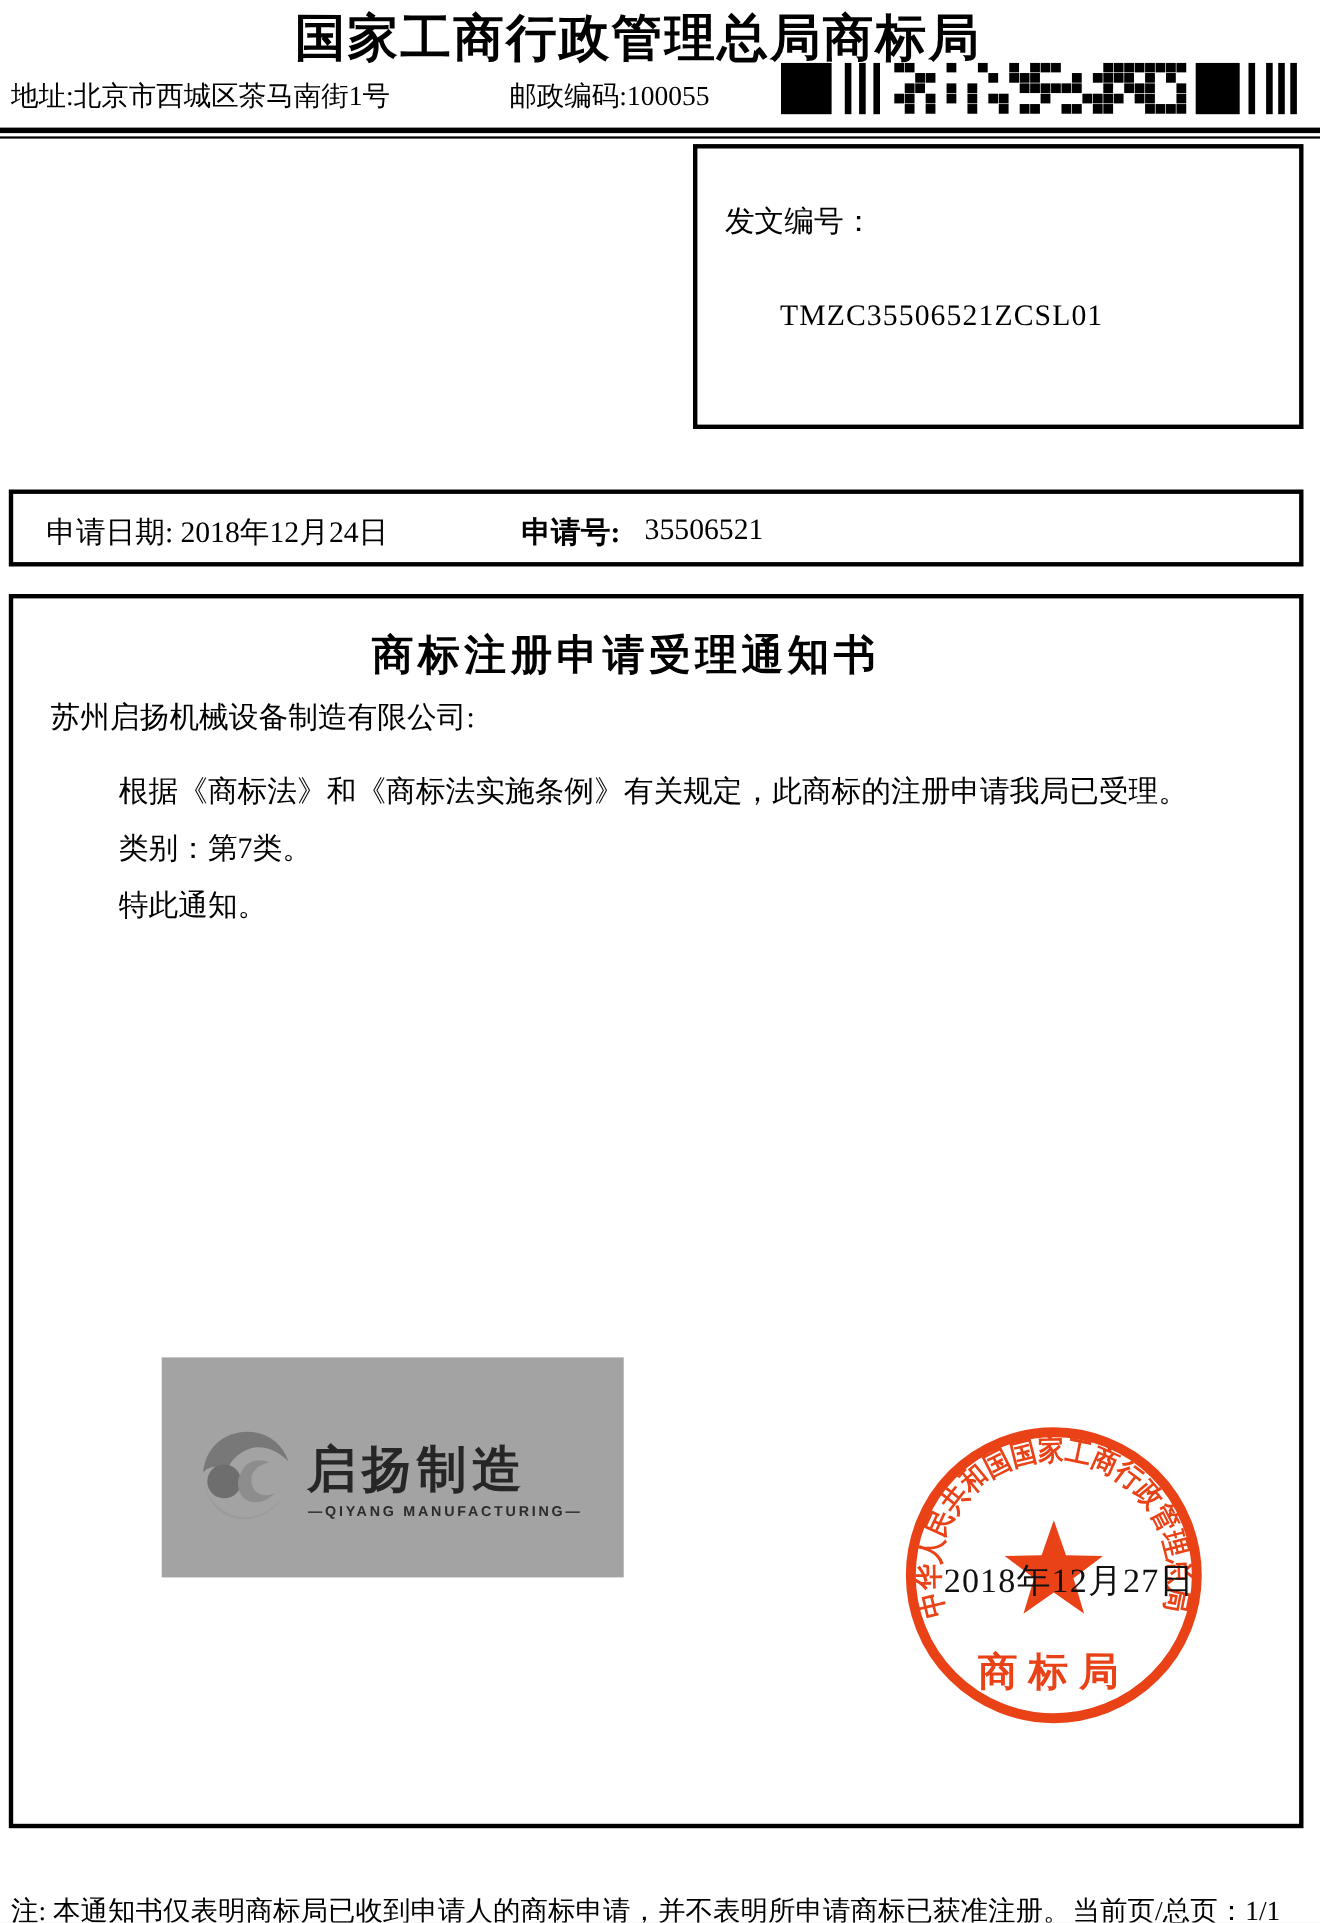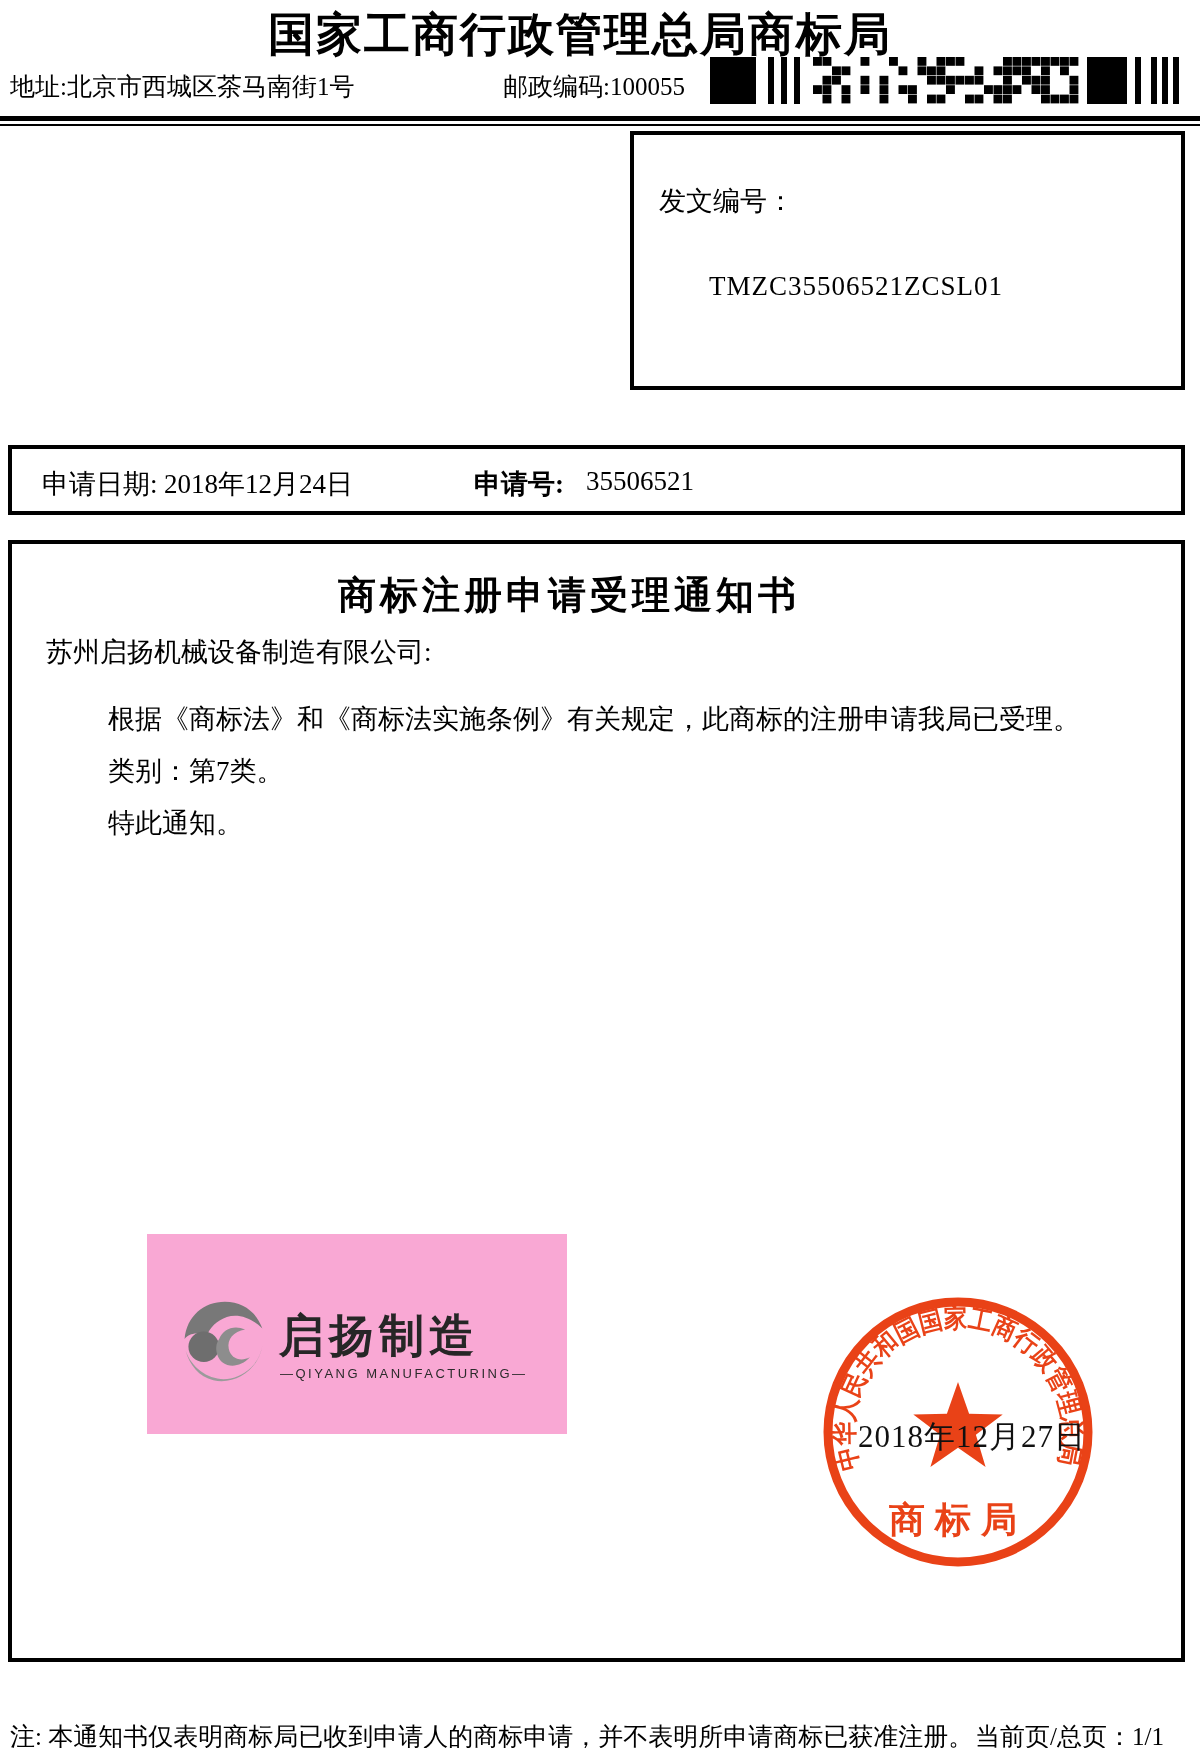--- a/index.html
+++ b/index.html
@@ -14,37 +14,37 @@
   .hdr-line{top:70px;font-size:25px;white-space:nowrap;}
   .rule-thick{left:0;top:116px;width:1200px;height:5px;background:#000;}
   .rule-thin{left:0;top:124px;width:1200px;height:2px;background:#000;}
   .recipient-box{left:8px;top:131px;width:600px;height:259px;}
   .dispatch-box{left:630px;top:131px;width:555px;height:259px;}
   .app-row{left:8px;top:445px;width:1177px;height:70px;}
   .main-box{left:8px;top:540px;width:1177px;height:1122px;}
   .t25{font-size:25px;white-space:nowrap;}
   .t27{font-size:27px;white-space:nowrap;}
   .notice-title{left:12px;top:26px;width:1090px;text-align:center;font-size:38px;font-weight:600;letter-spacing:4px;white-space:nowrap;}
-  .logo-block{left:135px;top:690px;width:420px;height:200px;background:#f9a8d4;}
+  .logo-block{left:135px;top:690px;width:420px;height:200px;background:#a3a3a3;}
   .logo-name{left:132px;top:72px;font-size:45px;font-weight:700;letter-spacing:5px;color:#262626;white-space:nowrap;font-family:"Liberation Sans","DejaVu Sans",sans-serif;}
-  .logo-sub{left:133px;top:132px;font-size:13px;font-weight:400;letter-spacing:2.5px;color:#2b2b2b;white-space:nowrap;font-family:"Liberation Sans","DejaVu Sans",sans-serif;}
+  .logo-sub{left:133px;top:132px;font-size:13px;font-weight:700;letter-spacing:2.5px;color:#2b2b2b;white-space:nowrap;font-family:"Liberation Sans","DejaVu Sans",sans-serif;}
   .seal-wrap{left:806px;top:748px;width:280px;height:280px;opacity:.96;}
   .seal-date{left:846px;top:872px;font-size:31px;letter-spacing:1px;color:#111;white-space:nowrap;z-index:5;}
   .footer-agency{left:10px;top:1676px;font-size:25px;white-space:nowrap;}
   .footer-note{left:10px;top:1720px;font-size:25px;white-space:nowrap;}
   .footer-page{left:975px;top:1720px;font-size:25px;white-space:nowrap;}
 </style>
 </head>
 <body>
 
 <div class="page">
 
   <div class="abs org-title">国家工商行政管理总局商标局</div>
   <div class="abs hdr-line" style="left:10px;">地址:北京市西城区茶马南街1号</div>
-  <div class="abs hdr-line" style="left:463px;margin-left:40px;">邮政编码:100055</div>
+  <div class="abs hdr-line" style="left:463px;">邮政编码:100055</div>
   <div class="abs" style="left:710px;top:57px;width:475px;height:47px;"><svg width="475" height="47">
         <rect x="0" y="0" width="46" height="47" fill="#000"></rect>
         <rect x="58" y="0" width="6" height="47" fill="#000"></rect>
         <rect x="71" y="0" width="6" height="47" fill="#000"></rect>
         <rect x="84" y="0" width="6" height="47" fill="#000"></rect>
         <rect x="103" y="0" width="8.9" height="8.8" fill="#000"></rect>
         <rect x="103" y="28.200000000000003" width="8.9" height="8.8" fill="#000"></rect>
         <rect x="112.5" y="0" width="8.9" height="8.8" fill="#000"></rect>
         <rect x="112.5" y="18.8" width="8.9" height="8.8" fill="#000"></rect>
         <rect x="112.5" y="28.200000000000003" width="8.9" height="8.8" fill="#000"></rect>

